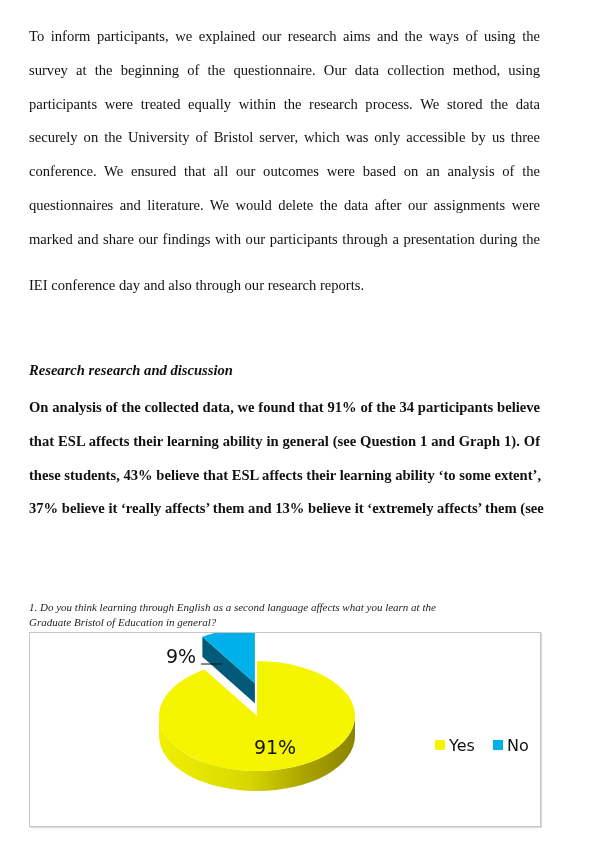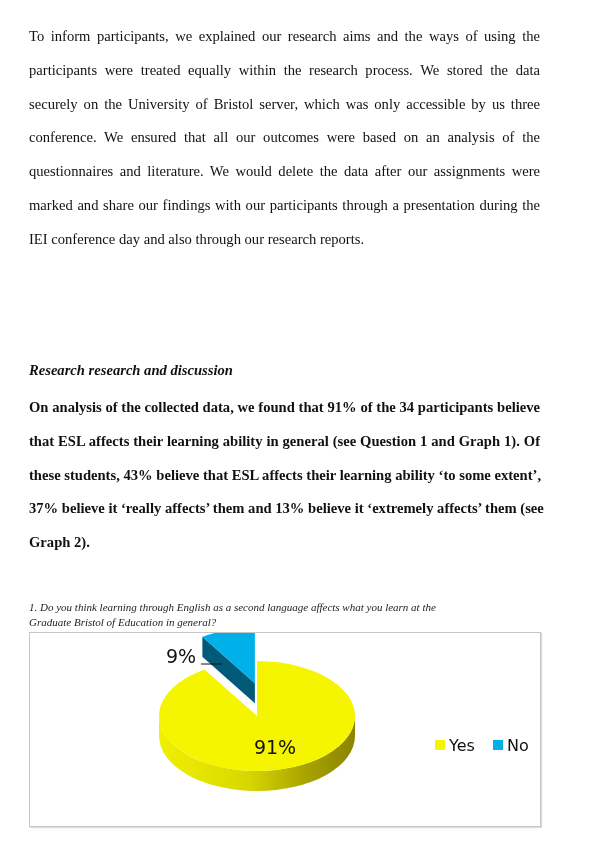--- a/index.html
+++ b/index.html
@@ -4,21 +4,21 @@
 <style>
   html, body { margin: 0; padding: 0; background: #ffffff; }
   body { width: 605px; height: 867px; position: relative; overflow: hidden; }
   .page { position: absolute; left: 0; top: 0; width: 605px; height: 662px; }
   .para {
     position: absolute; left: 29px; width: 511px;
     font-family: "Liberation Serif", serif; font-size: 14.6px; color: #111;
     line-height: 33.8px; text-align: justify; margin: 0;
   }
   .para .ln { display: block; height: 33.8px; text-align: justify; text-align-last: justify; white-space: nowrap; }
-  .para .ln.last { text-align-last: left; }
+  .para .ln.last { text-align-last: left; margin-top: 12px; }
   #p1 { top: 20px; }
   #heading {
     position: absolute; left: 29px; top: 362px;
     font-family: "Liberation Serif", serif; font-size: 14.6px; font-weight: bold; font-style: italic; color: #111;
     margin: 0;
   }
   #p2 { top: 391px; font-weight: bold; }
   #caption {
     position: absolute; left: 29px; top: 600px; width: 520px;
     font-family: "Liberation Serif", serif; font-size: 11px; font-style: italic; color: #222;
@@ -32,36 +32,36 @@
   .slice-label { font-family: "DejaVu Sans", sans-serif; font-size: 19px; fill: #111; }
   .legend-text { font-family: "DejaVu Sans", sans-serif; font-size: 16px; fill: #111; }
 </style>
 </head>
 <body>
 
 <div class="page">
 
   <div class="para" id="p1">
     <span class="ln">To inform participants, we explained our research aims and the ways of using the</span>
+    <span class="ln">survey at the beginning of the questionnaire. Our data collection method, using</span>
     <span class="ln">participants were treated equally within the research process. We stored the data</span>
     <span class="ln">securely on the University of Bristol server, which was only accessible by us three</span>
     <span class="ln">conference. We ensured that all our outcomes were based on an analysis of the</span>
     <span class="ln">questionnaires and literature. We would delete the data after our assignments were</span>
     <span class="ln">marked and share our findings with our participants through a presentation during the</span>
     <span class="ln last">IEI conference day and also through our research reports.</span>
   </div>
 
   <h3 id="heading">Research research and discussion</h3>
 
   <div class="para" id="p2">
     <span class="ln">On analysis of the collected data, we found that 91% of the 34 participants believe</span>
     <span class="ln">that ESL affects their learning ability in general (see Question 1 and Graph 1). Of</span>
     <span class="ln">these students, 43% believe that ESL affects their learning ability ‘to some extent’,</span>
     <span class="ln">37% believe it ‘really affects’ them and 13% believe it ‘extremely affects’ them (see</span>
-    <span class="ln last">Graph 2).</span>
   </div>
 
   <div id="caption">
     <div>1. Do you think learning through English as a second language affects what you learn at the</div>
     <div>Graduate Bristol of Education in general?</div>
   </div>
 
   <div id="chart-frame">
     <svg id="chart-svg" width="510" height="193">
       <defs>

